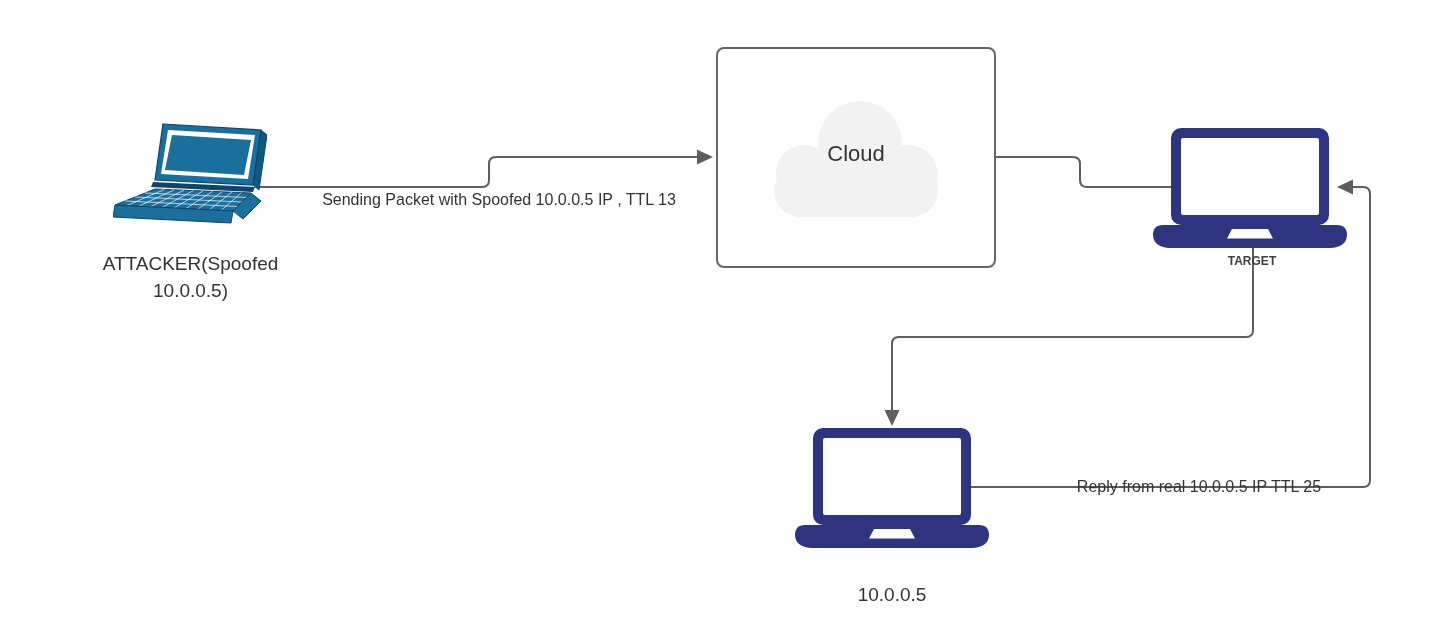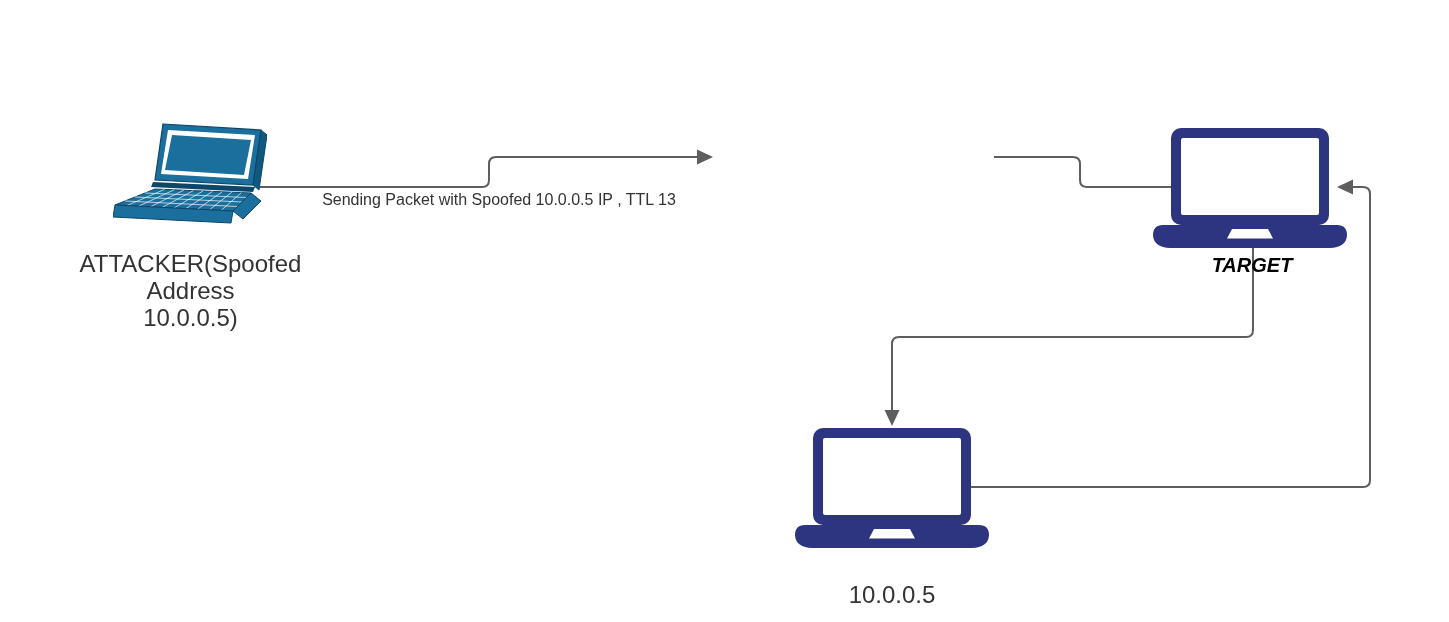--- a/index.html
+++ b/index.html
@@ -25,29 +25,28 @@
     fill: none;
     stroke: #5e5e5e;
     stroke-width: 2;
   }
   .connectors path.head { fill: #5e5e5e; stroke: none; }
 
   
   .node-label {
     text-align: center;
     color: #333333;
-    font-size: 24px;
+    font-size: 19px;
     line-height: 27px;
   }
   .target-label {
     text-align: center;
-    color: #000000;
-    font-size: 20px;
+    color: #404040;
+    font-size: 12px;
     font-weight: bold;
-    font-style: italic;
   }
 
   
   .edge-label {
     text-align: center;
     color: #333333;
     font-size: 16px;
     font-weight: normal;
     white-space: nowrap;
   }
@@ -98,36 +97,47 @@
     <polygon points="40,60 142,65 140,70 38,65" fill="#0d456b"></polygon>
 
     <polygon points="42,67 138,71 120,89 2,83" fill="#1a6f9d" stroke="#0d456b" stroke-width="1"></polygon>
     <path d="M51.6,67.4 L13.8,83.6 M61.2,67.8 L25.6,84.2 M70.8,68.2 L37.4,84.8 M80.4,68.6 L49.2,85.4 M90,69 L61,86 M99.6,69.4 L72.8,86.6 M109.2,69.8 L84.6,87.2 M118.8,70.2 L96.4,87.8 M128.4,70.6 L108.2,88.4 M32,71 L133.5,75.5 M22,75 L129,80 M12,79 L124.5,84.5" stroke="#ffffff" stroke-width="0.8" opacity="0.85" fill="none"></path>
 
     <polygon points="138,71 148,79 130,97 120,89" fill="#1a6f9d" stroke="#0d456b" stroke-width="1"></polygon>
     <polygon points="2,83 120,89 118,101 0,95" fill="#1a6f9d" stroke="#0d456b" stroke-width="1"></polygon>
   </svg>
   <div class="abs node-label" style="left:63px; top:250px; width:255px;">
     <div>ATTACKER(Spoofed</div>
-    <div>Address</div>
     <div>10.0.0.5)</div>
   </div>
 
+  <div class="abs cloud-box">
+    <svg class="cloud-shape" width="200" height="118" viewBox="0 0 200 118">
+      <g fill="#f2f2f2">
+        <circle cx="50" cy="74" r="28"></circle>
+        <circle cx="106" cy="44" r="42"></circle>
+        <circle cx="154" cy="76" r="30"></circle>
+        <rect x="20" y="66" width="164" height="52" rx="26"></rect>
+      </g>
+    </svg>
+    <div class="cloud-text">Cloud</div>
+  </div>
 
   <svg class="abs" style="left:1153px; top:128px;" width="194" height="120" viewBox="0 0 194 120">
     <rect x="18" y="0" width="158" height="97" rx="10" fill="#2d3480"></rect>
     <rect x="28" y="10" width="138" height="77" rx="2" fill="#ffffff"></rect>
     <path d="M10,97 H184 C191,97 194,101 194,107 C194,115 187,120 177,120 H17 C7,120 0,115 0,107 C0,101 3,97 10,97 Z" fill="#2d3480"></path>
     <polygon points="79,101 115,101 120,110.5 74,110.5" fill="#ffffff"></polygon>
   </svg>
   <div class="abs target-label" style="left:1182px; top:254px; width:140px;">TARGET</div>
 
   <svg class="abs" style="left:795px; top:428px;" width="194" height="120" viewBox="0 0 194 120">
     <rect x="18" y="0" width="158" height="97" rx="10" fill="#2d3480"></rect>
     <rect x="28" y="10" width="138" height="77" rx="2" fill="#ffffff"></rect>
     <path d="M10,97 H184 C191,97 194,101 194,107 C194,115 187,120 177,120 H17 C7,120 0,115 0,107 C0,101 3,97 10,97 Z" fill="#2d3480"></path>
     <polygon points="79,101 115,101 120,110.5 74,110.5" fill="#ffffff"></polygon>
   </svg>
   <div class="abs node-label" style="left:822px; top:581px; width:140px;">10.0.0.5</div>
 
   <div class="abs edge-label" style="left:279px; top:191px; width:440px;">Sending Packet with Spoofed 10.0.0.5 IP , TTL 13</div>
+  <div class="abs edge-label" style="left:1049px; top:478px; width:300px;">Reply from real 10.0.0.5 IP TTL 25</div>
 
 </div>
 
 </body></html>

